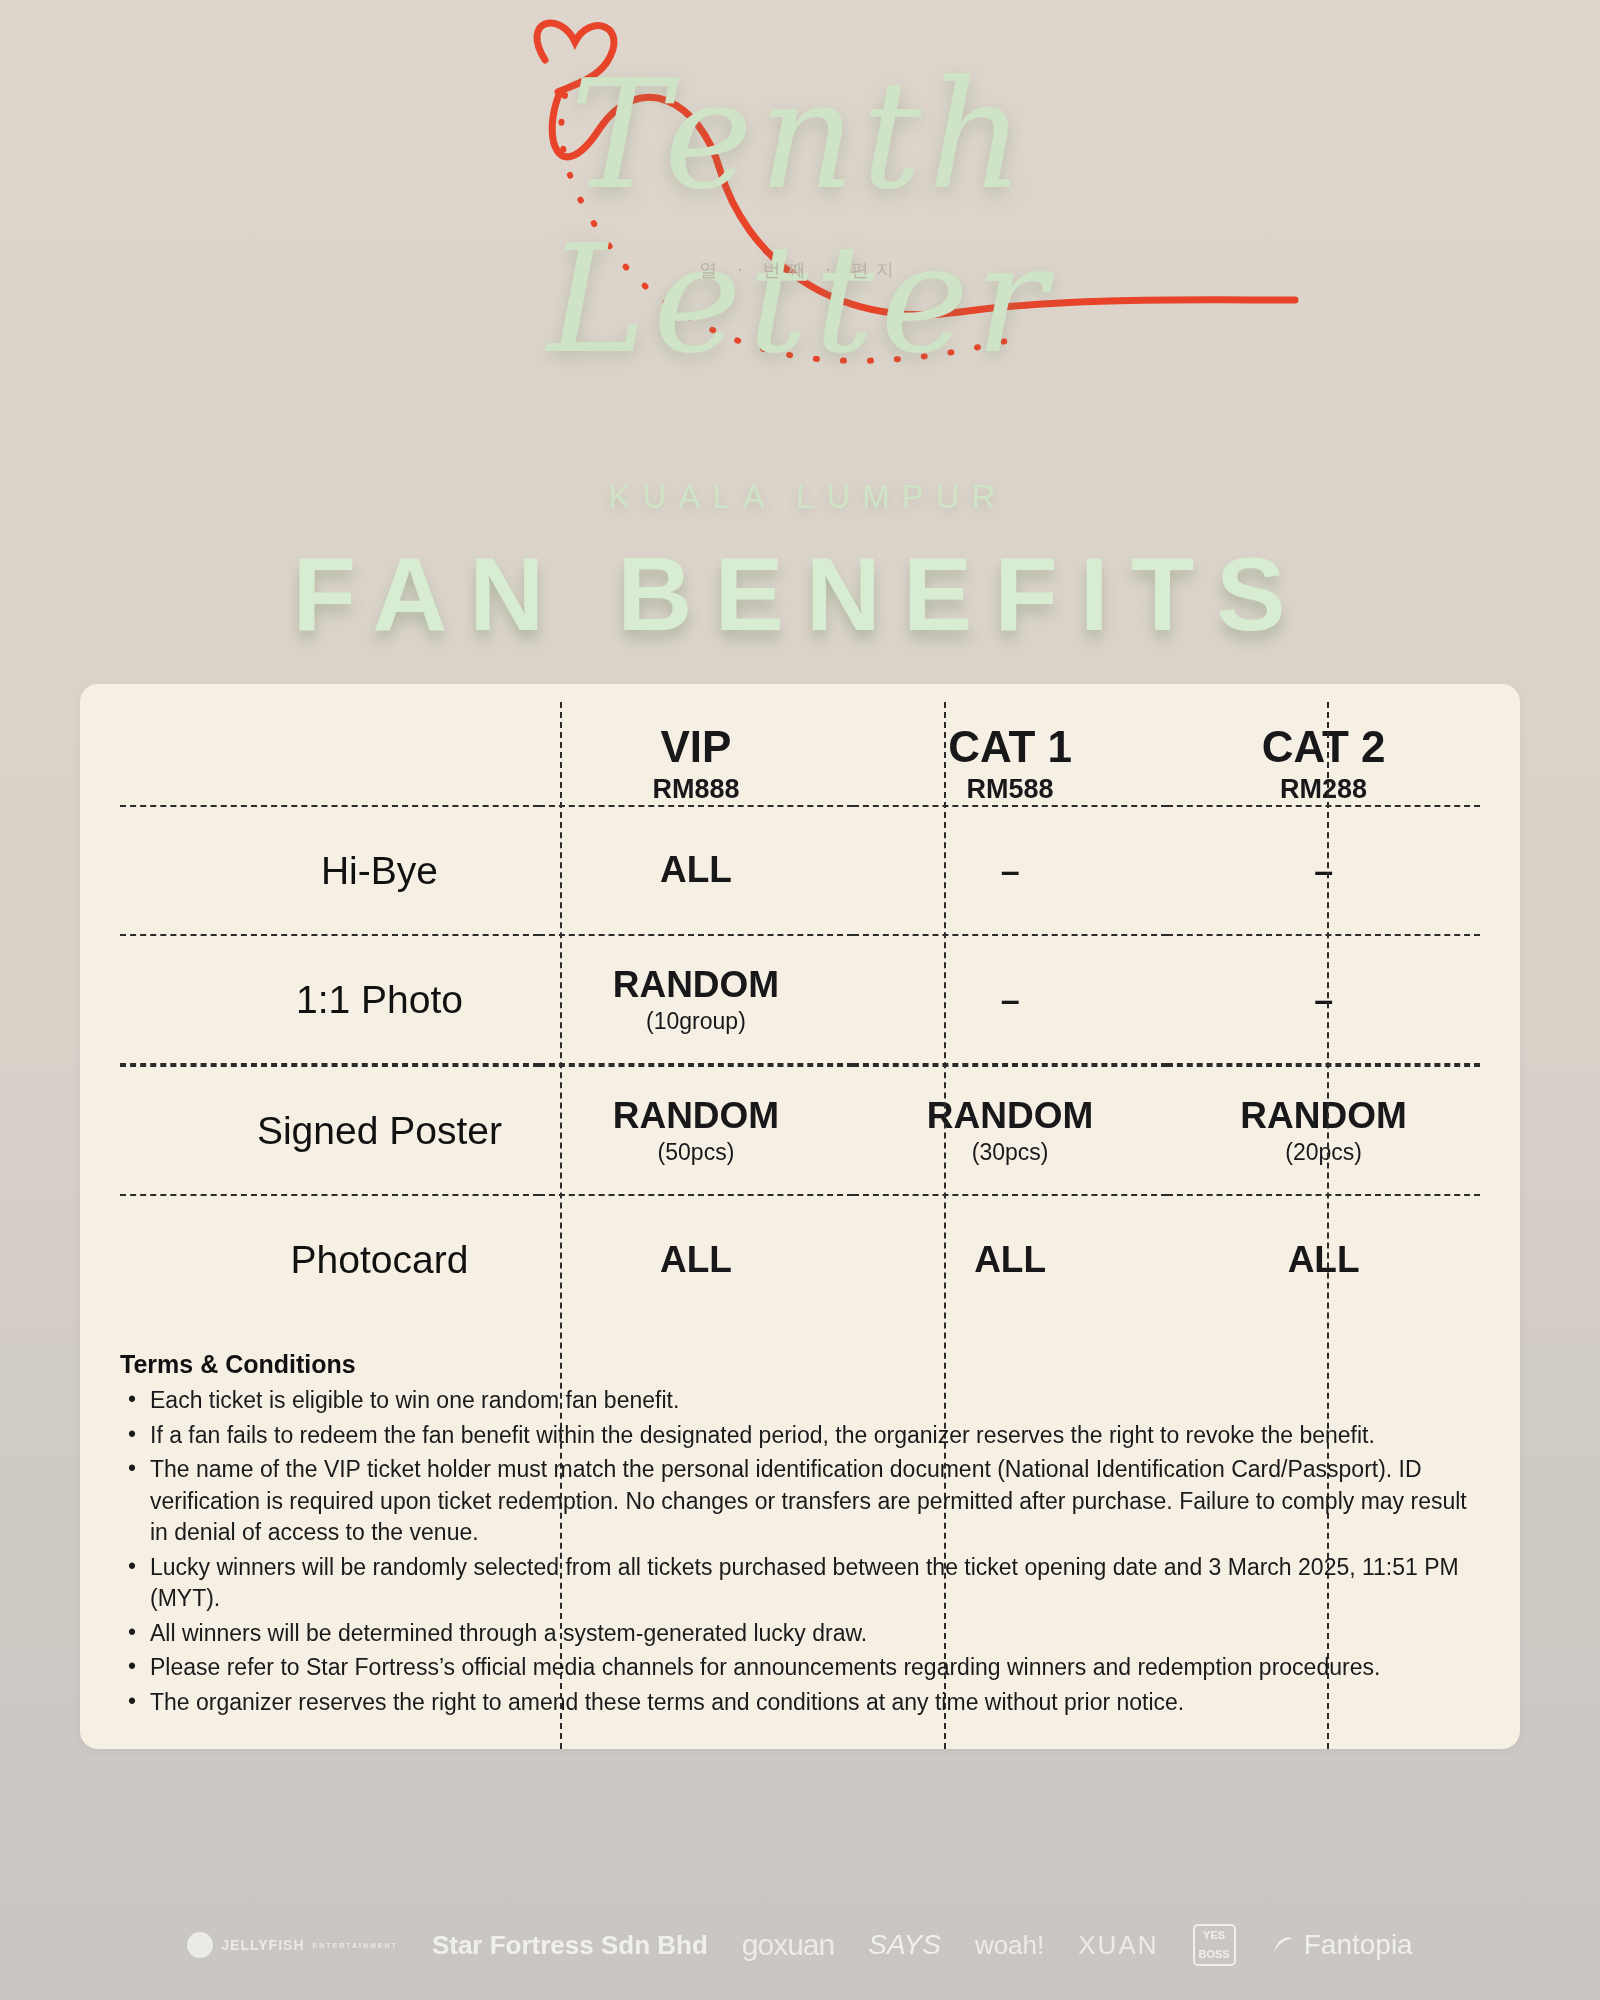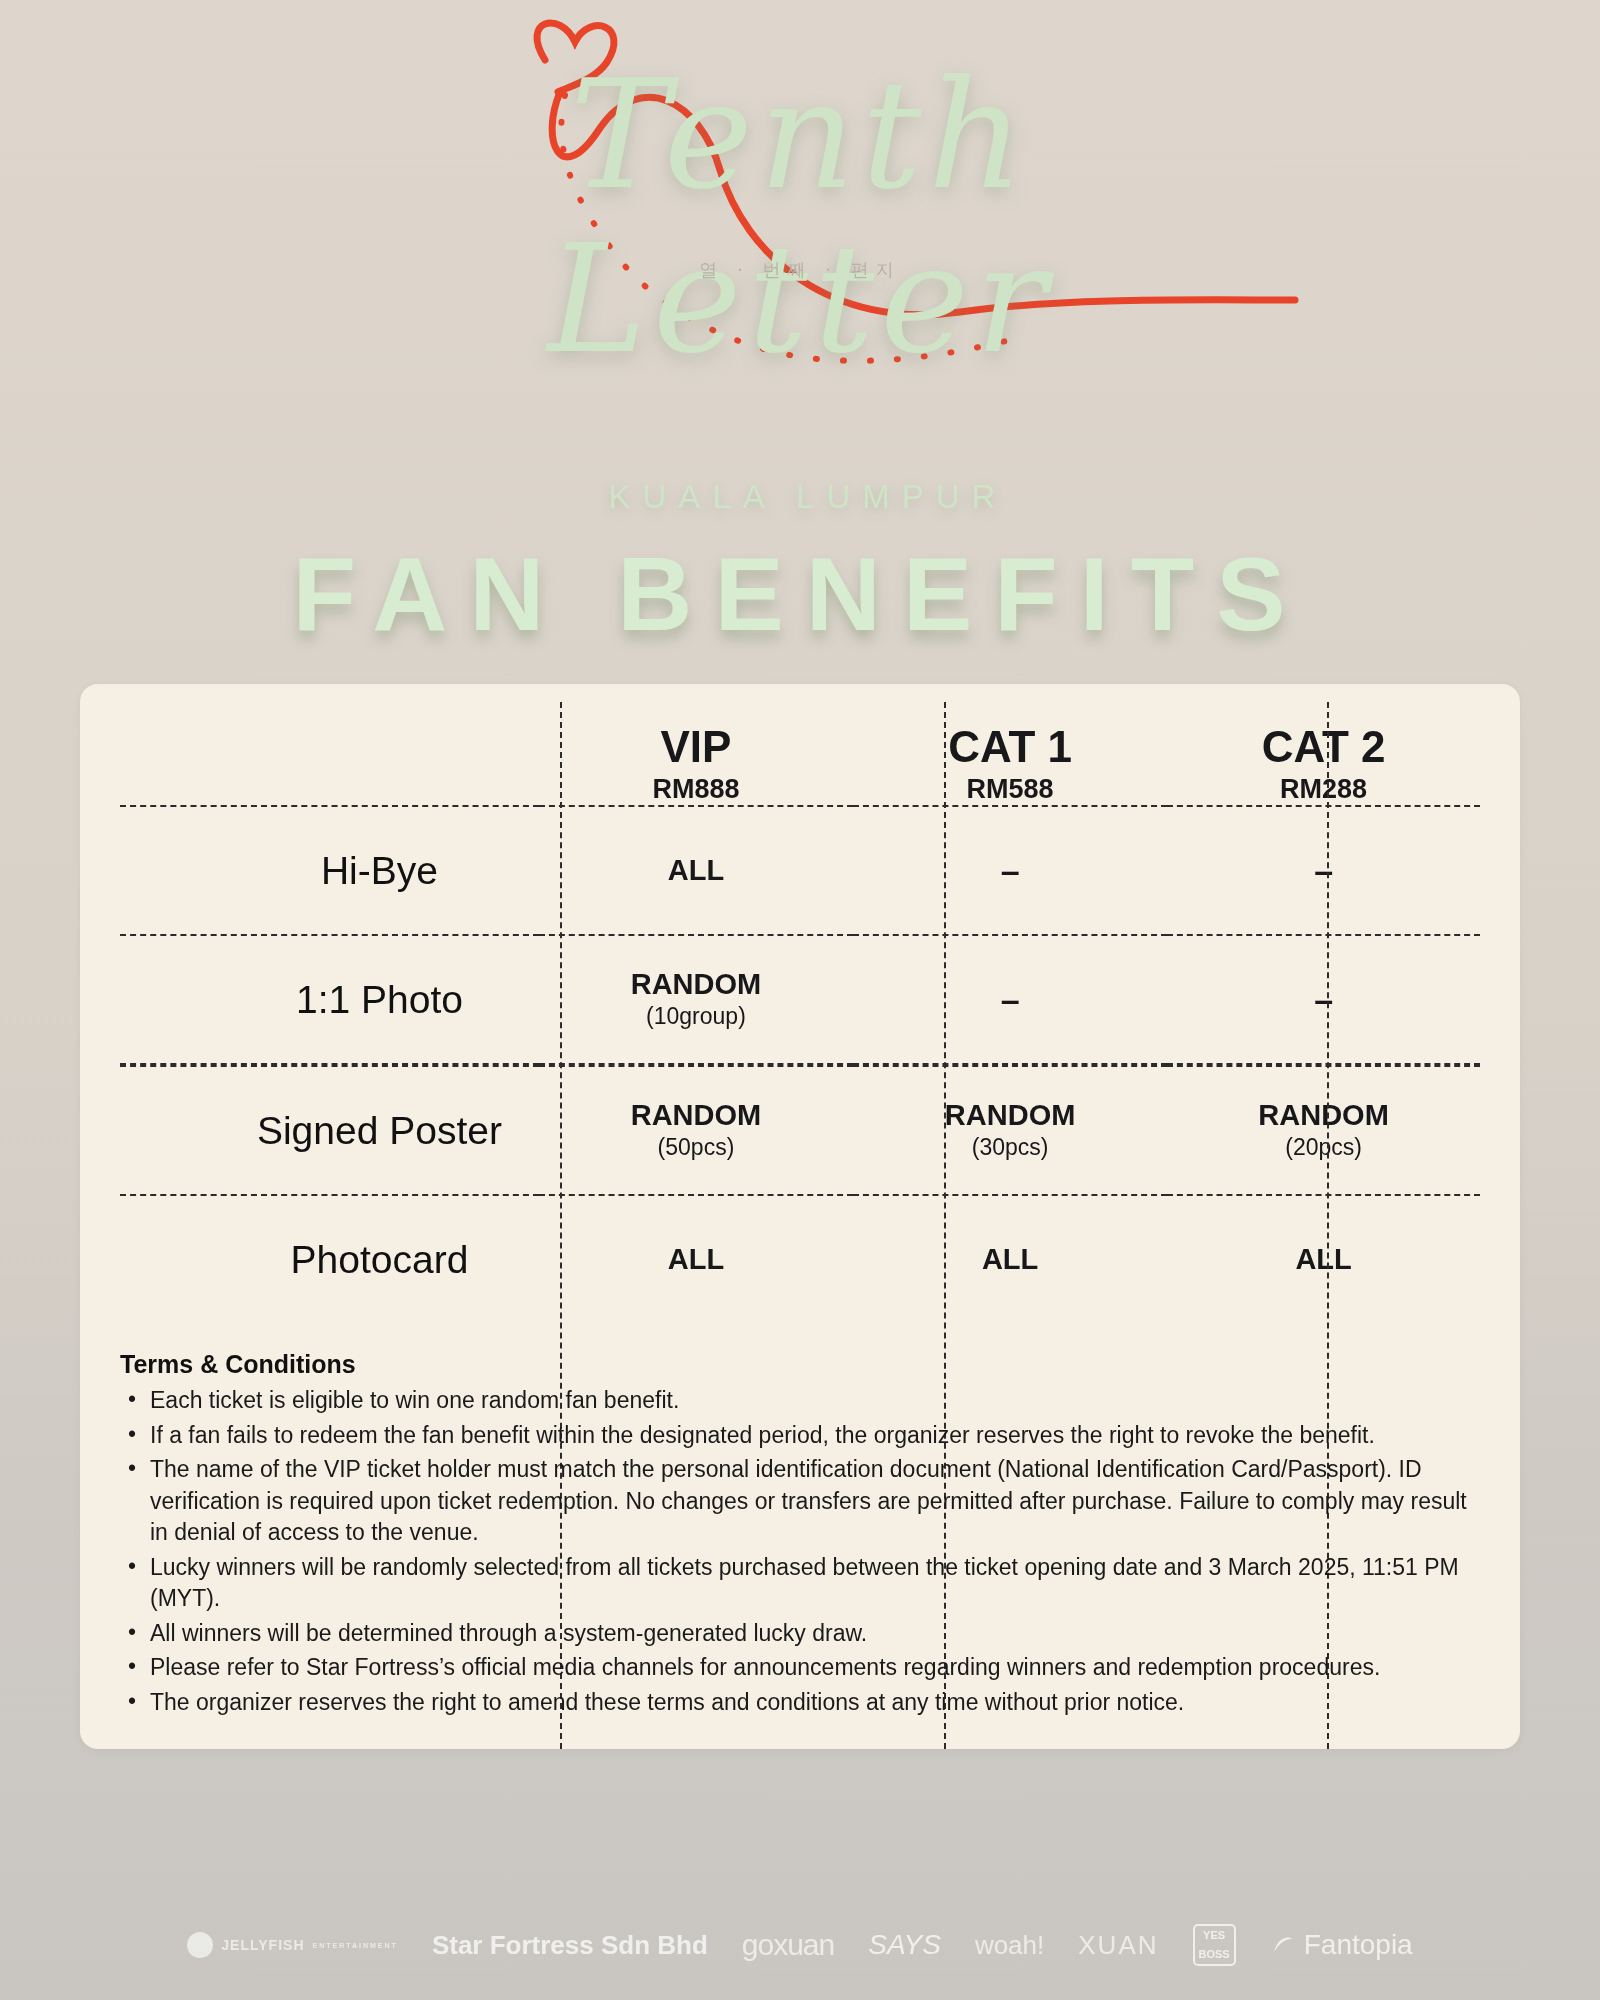--- a/index.html
+++ b/index.html
@@ -130,21 +130,21 @@
   }
 
   .row-label {
     text-align: center;
     padding-left: 100px !important;
     font-size: 39px;
     color: #111;
     font-family: "Liberation Sans", sans-serif;
   }
   .cell-main {
-    font-size: 29px;
+    font-size: 37px;
     font-weight: bold;
     color: #18181a;
     line-height: 1.1;
     font-family: "Liberation Sans", sans-serif;
   }
   .cell-sub {
     font-size: 23px;
     color: #18181a;
     margin-top: 2px;
     font-family: "Liberation Sans", sans-serif;

